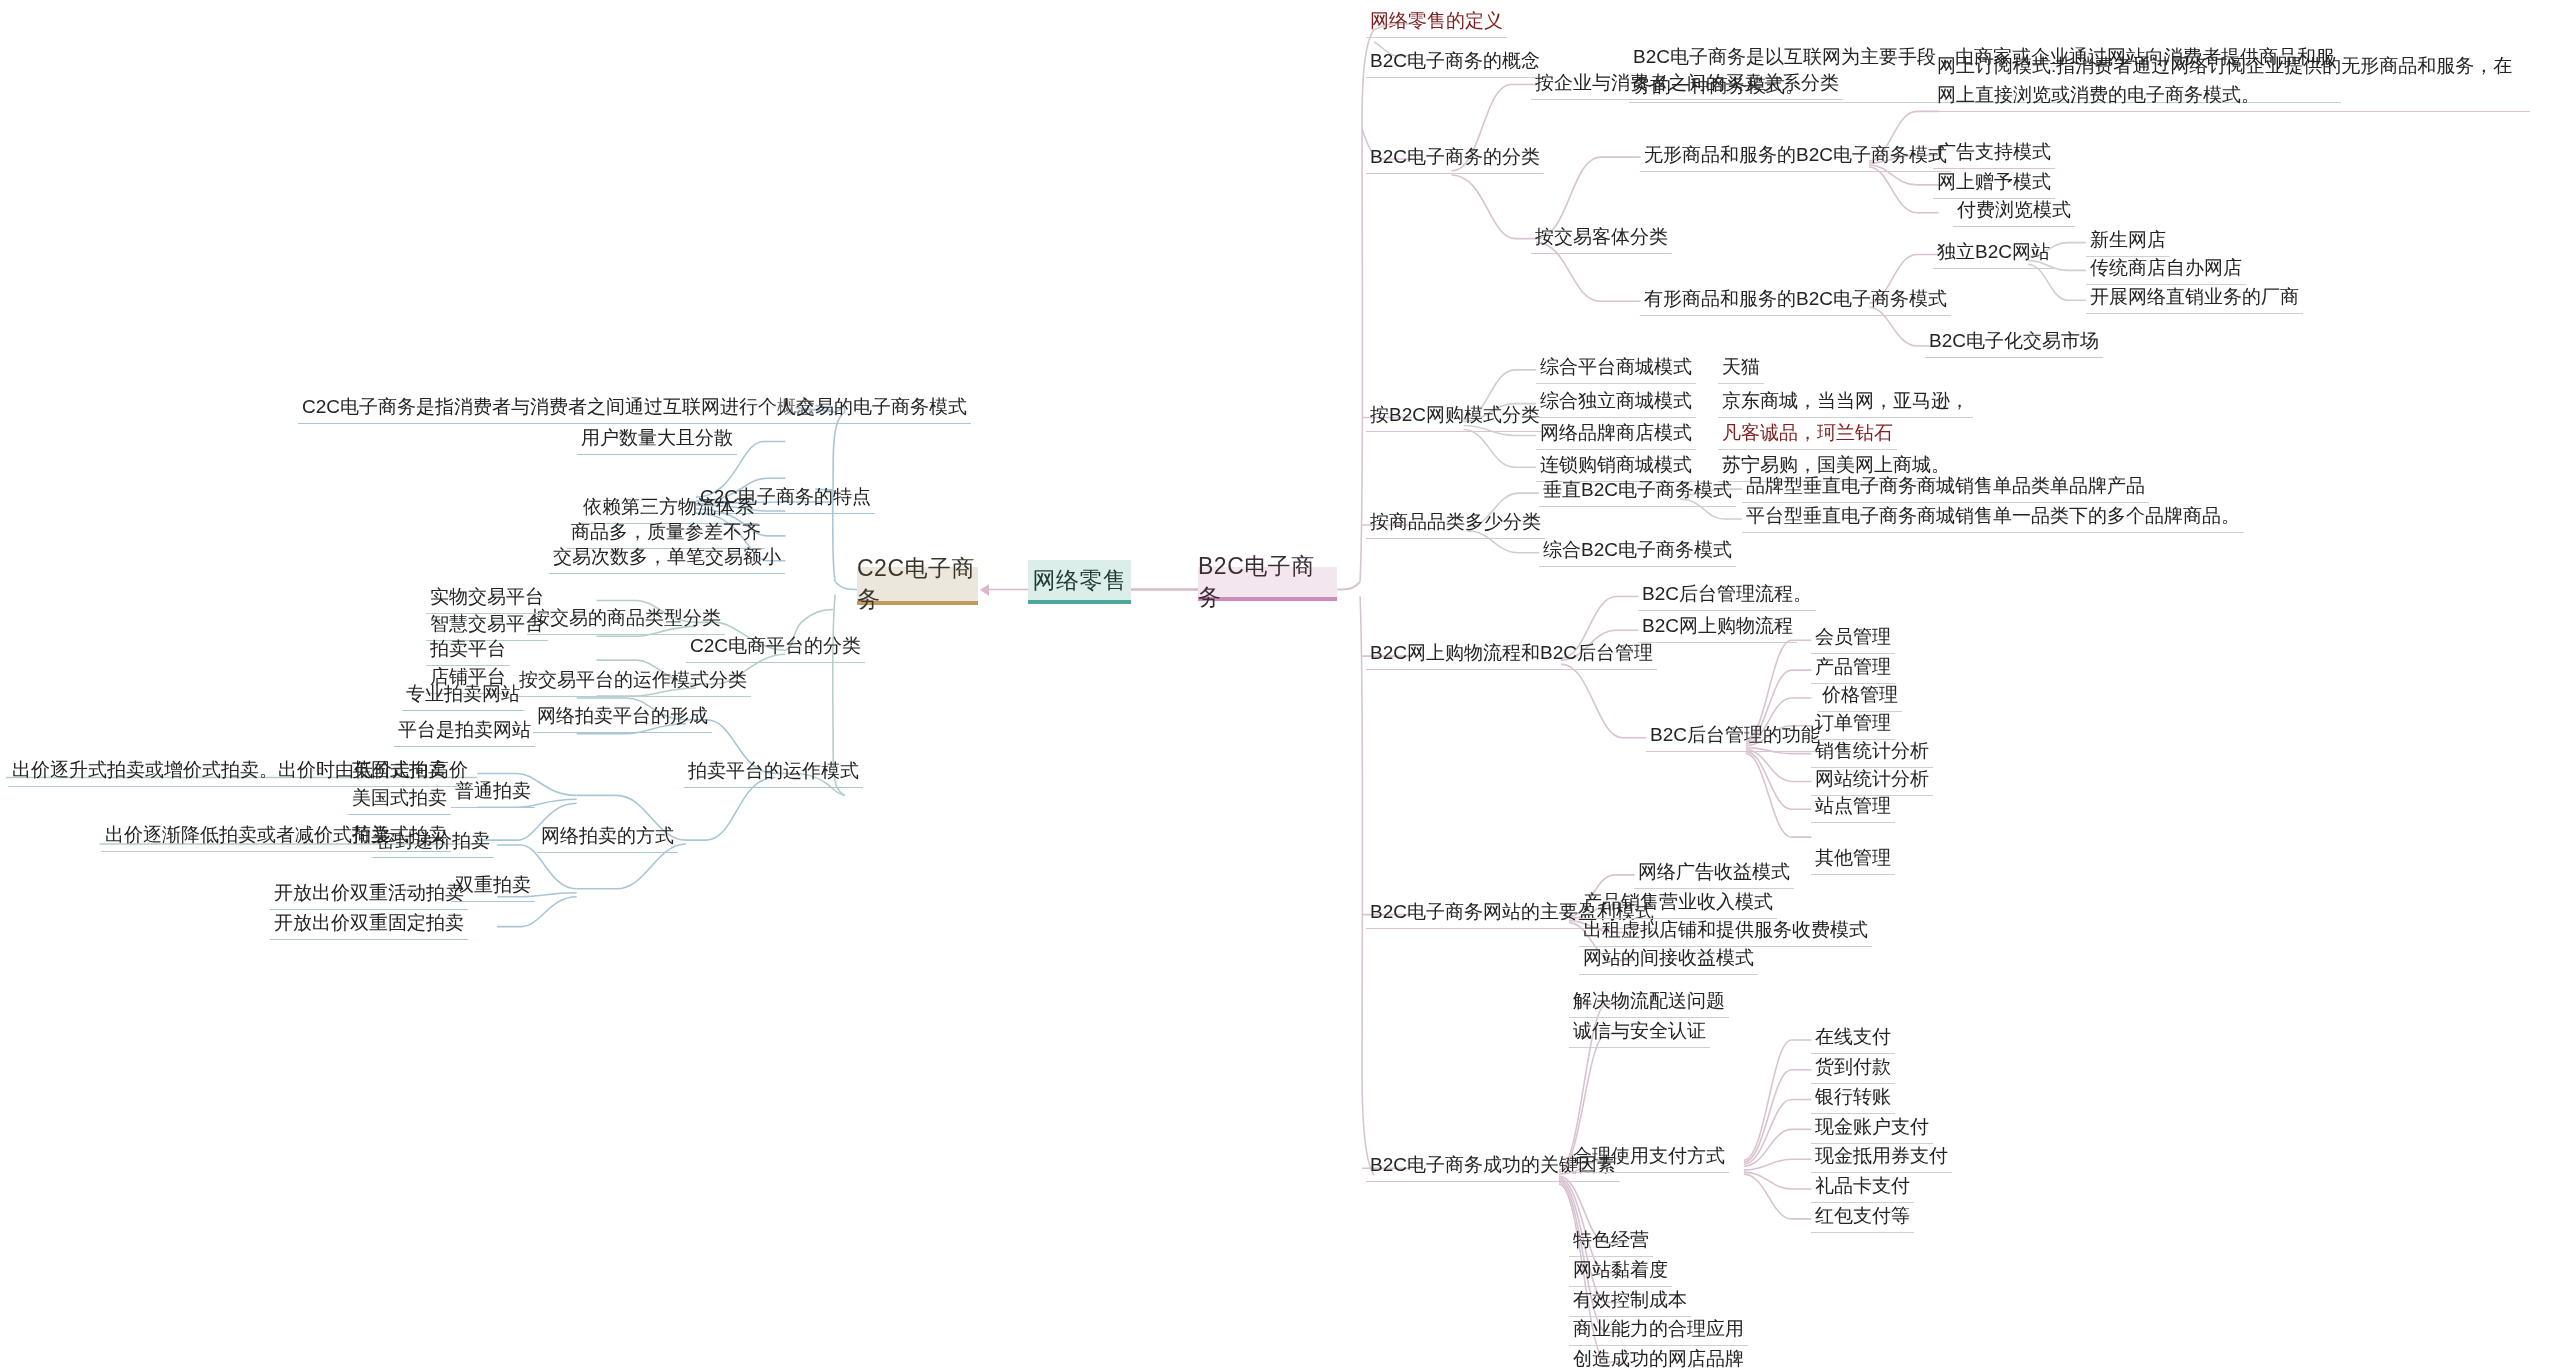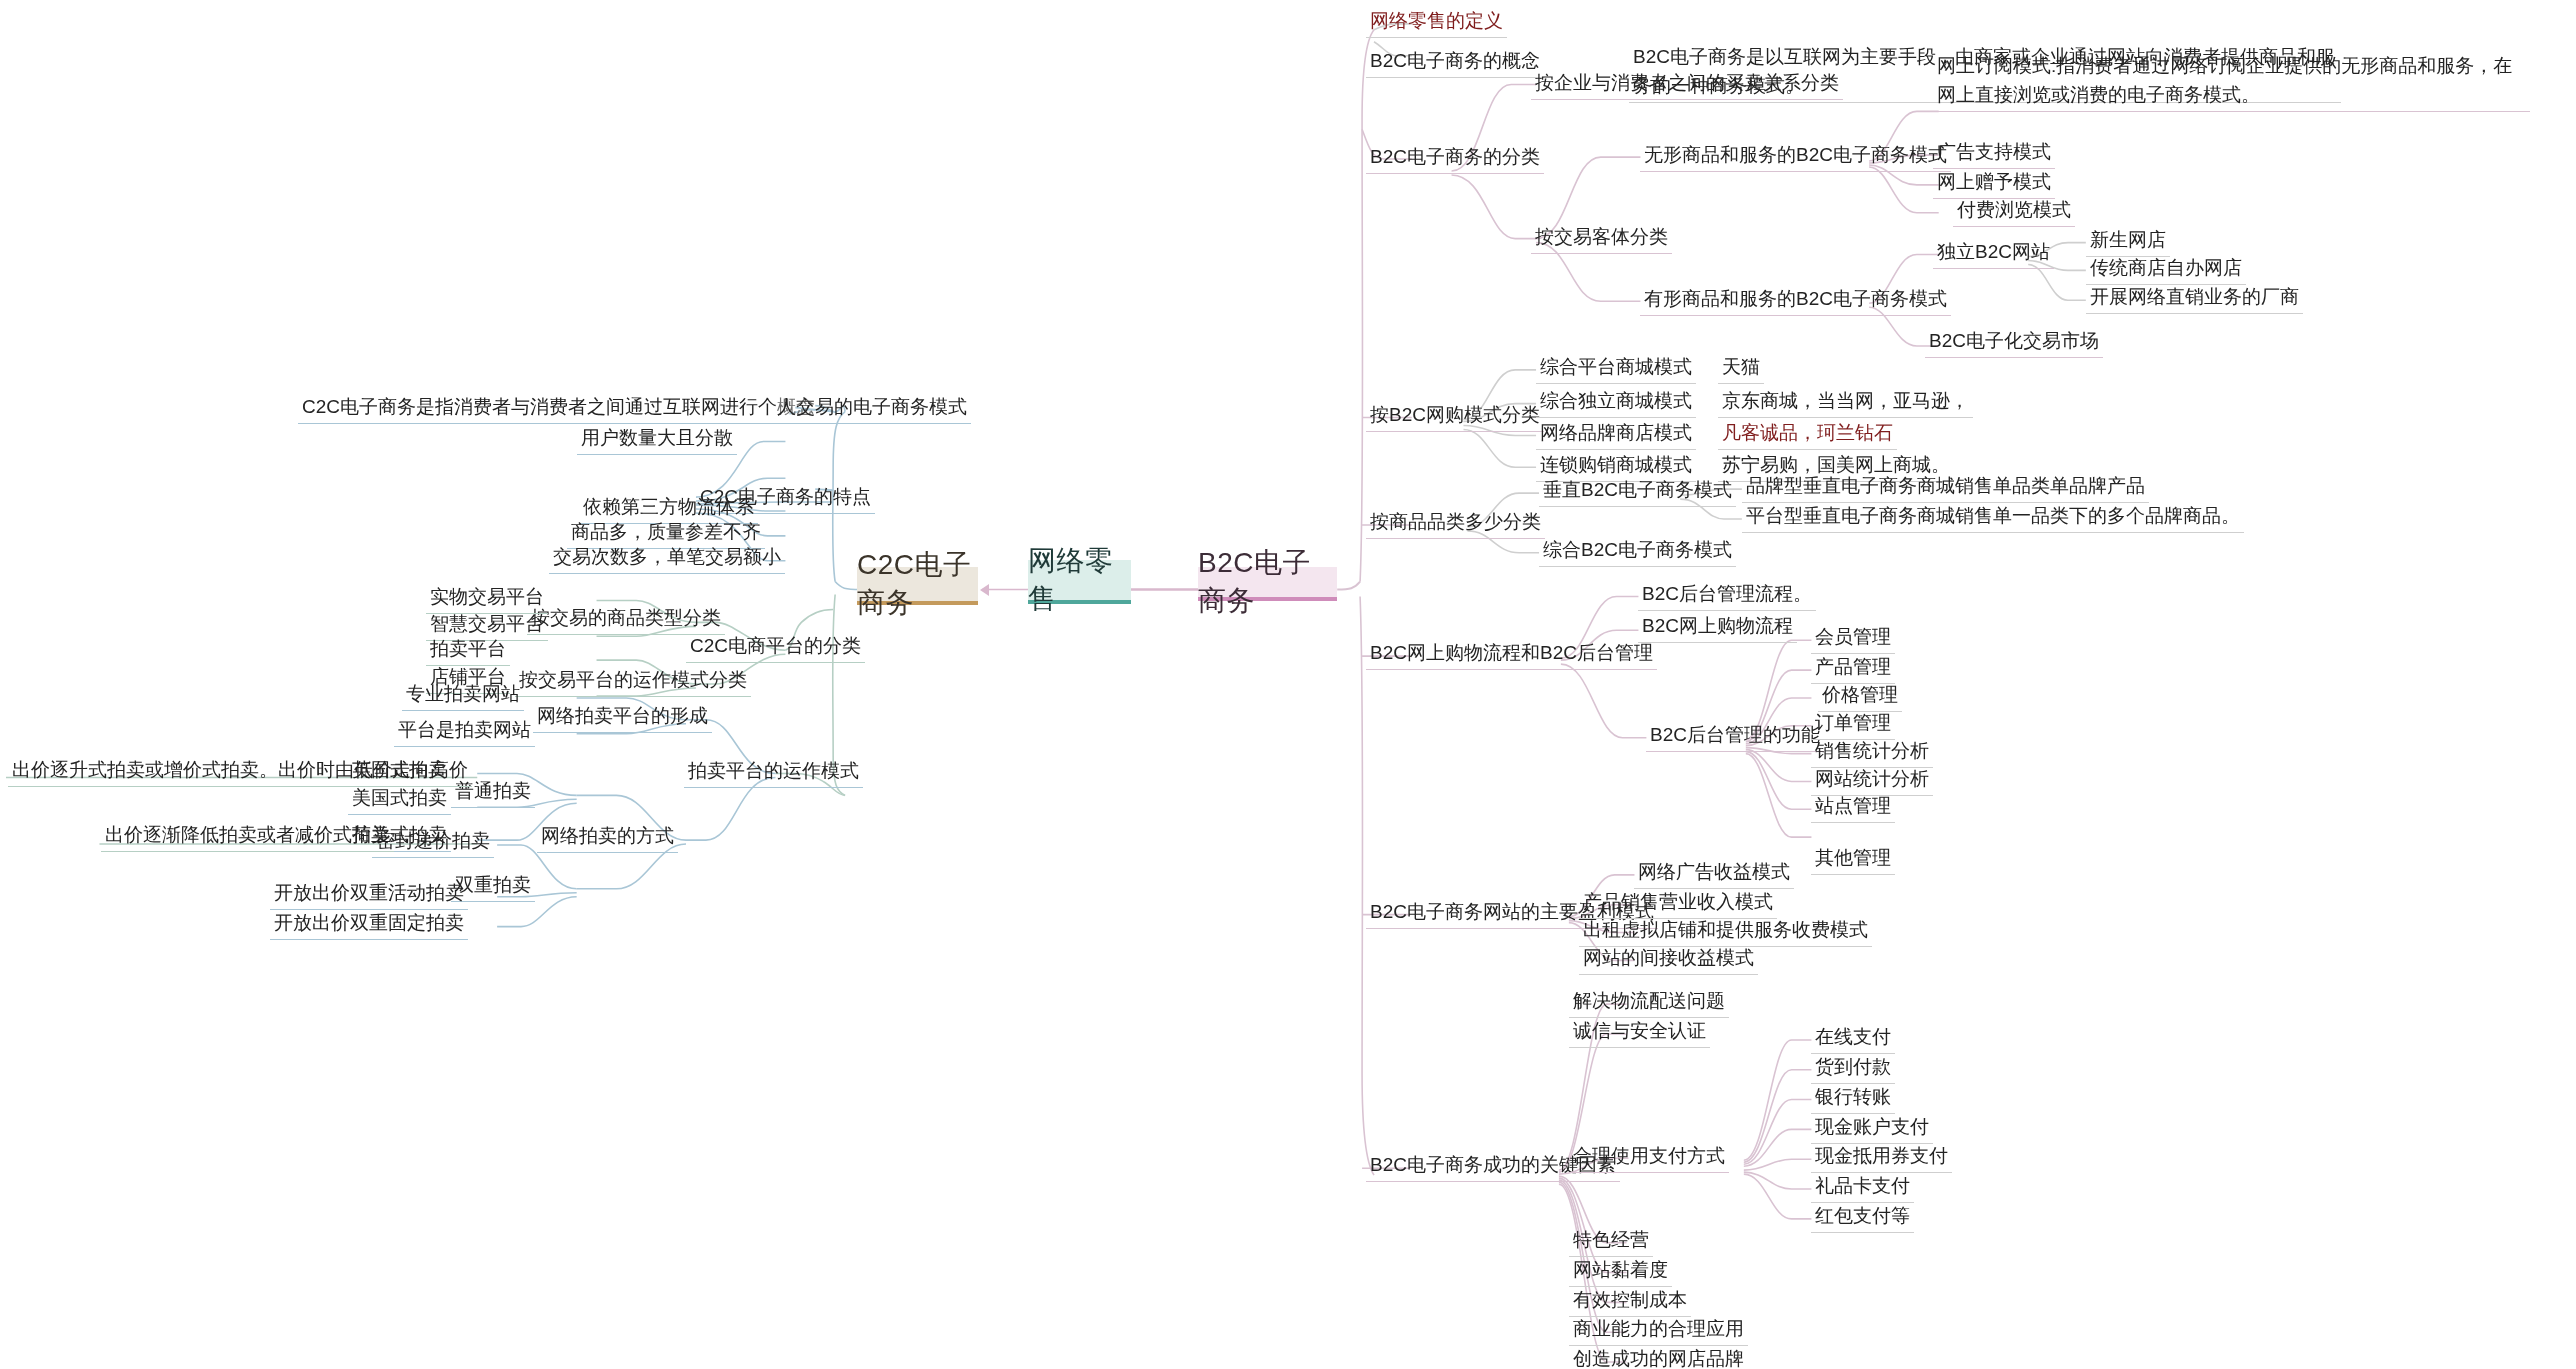--- a/index.html
+++ b/index.html
@@ -31,21 +31,21 @@
   .ul-b2c{border-bottom:1.6px solid #d9c3d2;}
   .ul-grey{border-bottom:1.6px solid #cfcfcf;}
 
   .faint{color:#7f1d1d;}
   .semi{color:#6f6f6f;}
 
   
   .box{
     position:absolute;
     display:flex;align-items:center;justify-content:center;
-    font-size:28px;
+    font-size:23px;
     letter-spacing:0.5px;
     box-sizing:border-box;
   }
   .box-root{
     background:#dceeea;
     border-bottom:4px solid #4fa79b;
     color:#1f3a38;
   }
   .box-c2c{
     background:#ece7dd;

